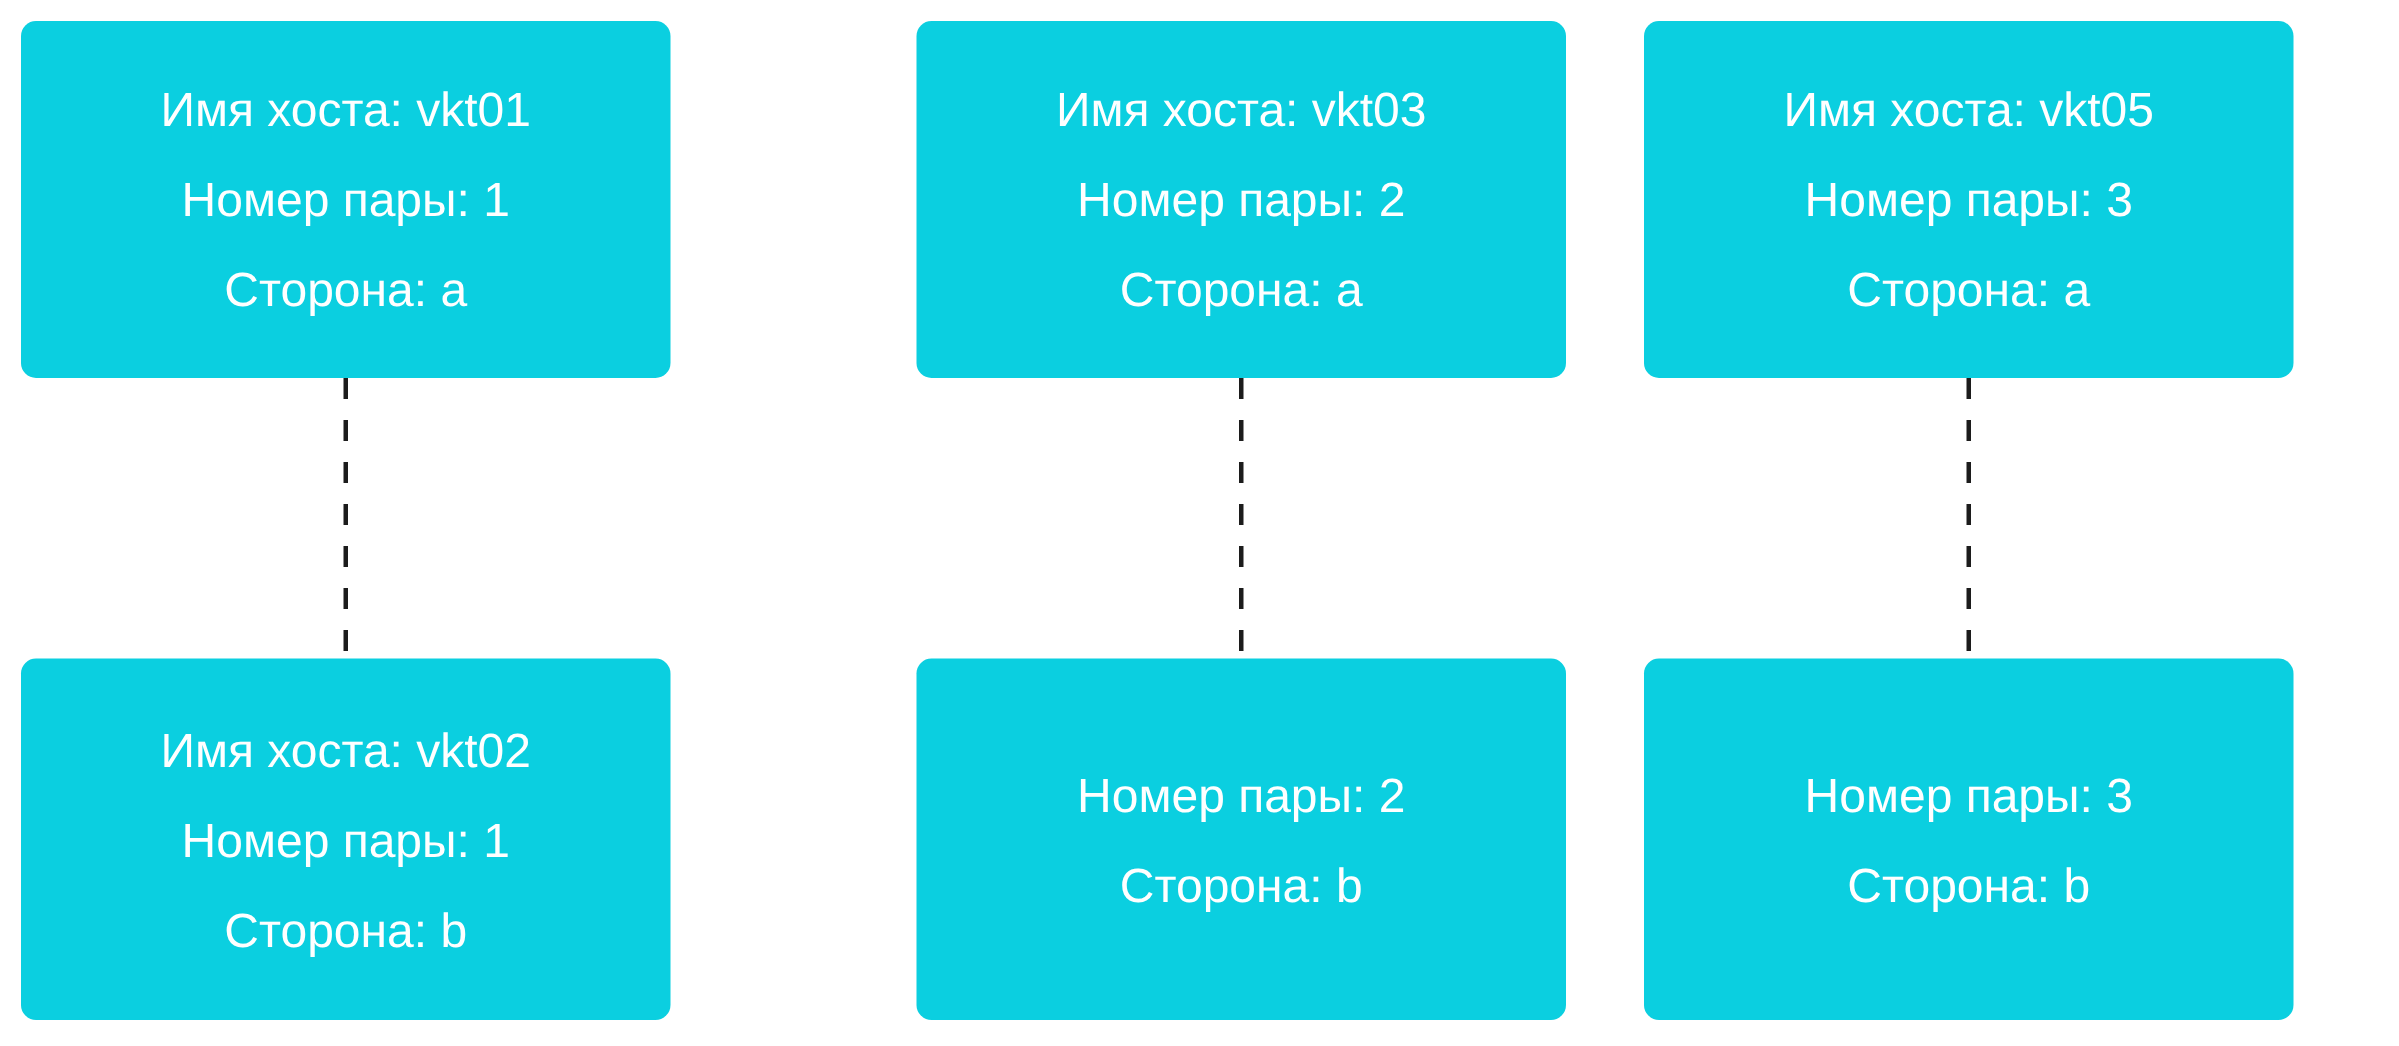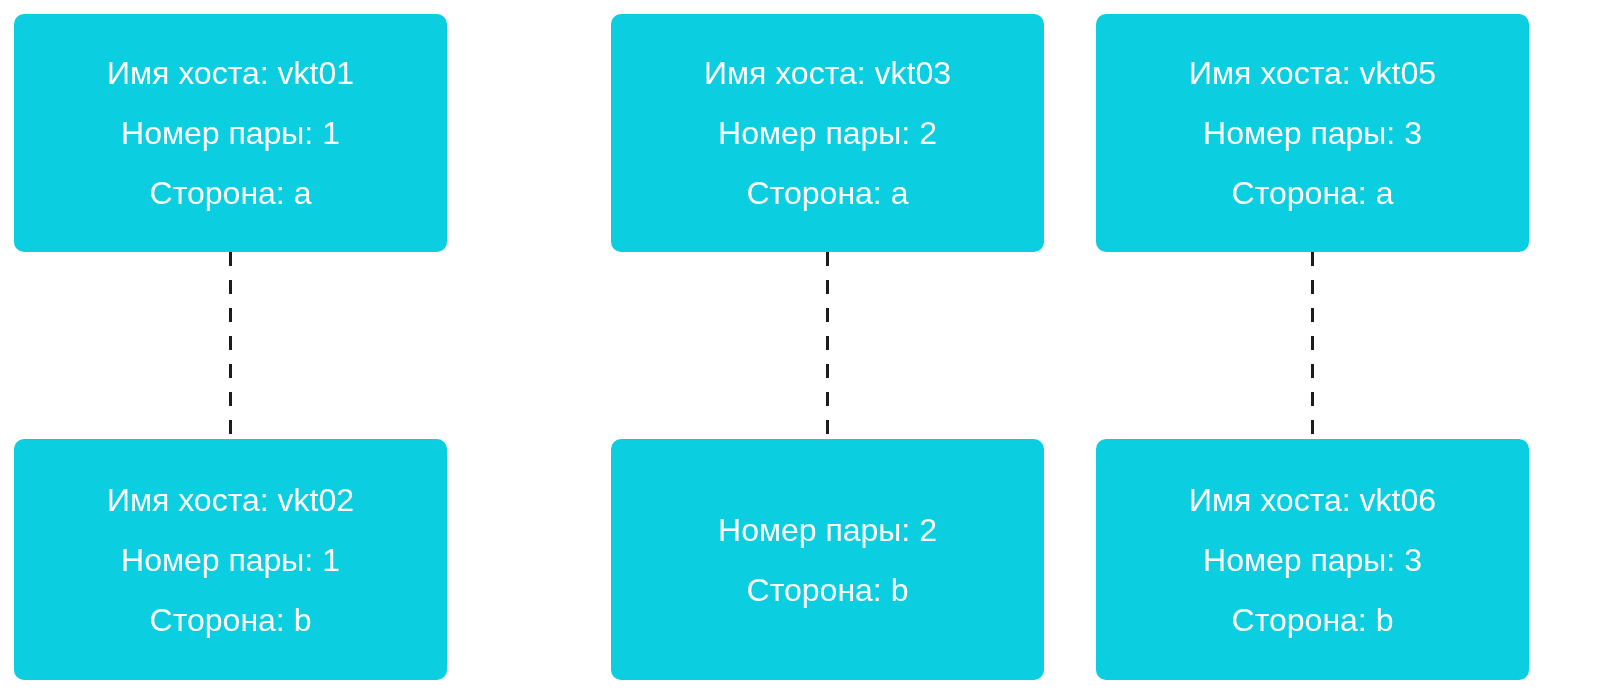--- a/index.html
+++ b/index.html
@@ -90,19 +90,18 @@
   </div>
 
   <div class="column col-2">
     <div class="node top">
       <div class="line">Имя хоста: vkt05</div>
       <div class="line">Номер пары: 3</div>
       <div class="line">Сторона: a</div>
     </div>
     <div class="connector"></div>
     <div class="node bottom">
-      <div class="line">Имя хоста: vkt06</div>
       <div class="line">Номер пары: 3</div>
       <div class="line">Сторона: b</div>
     </div>
   </div>
 
 </div>
 
 </body></html>

